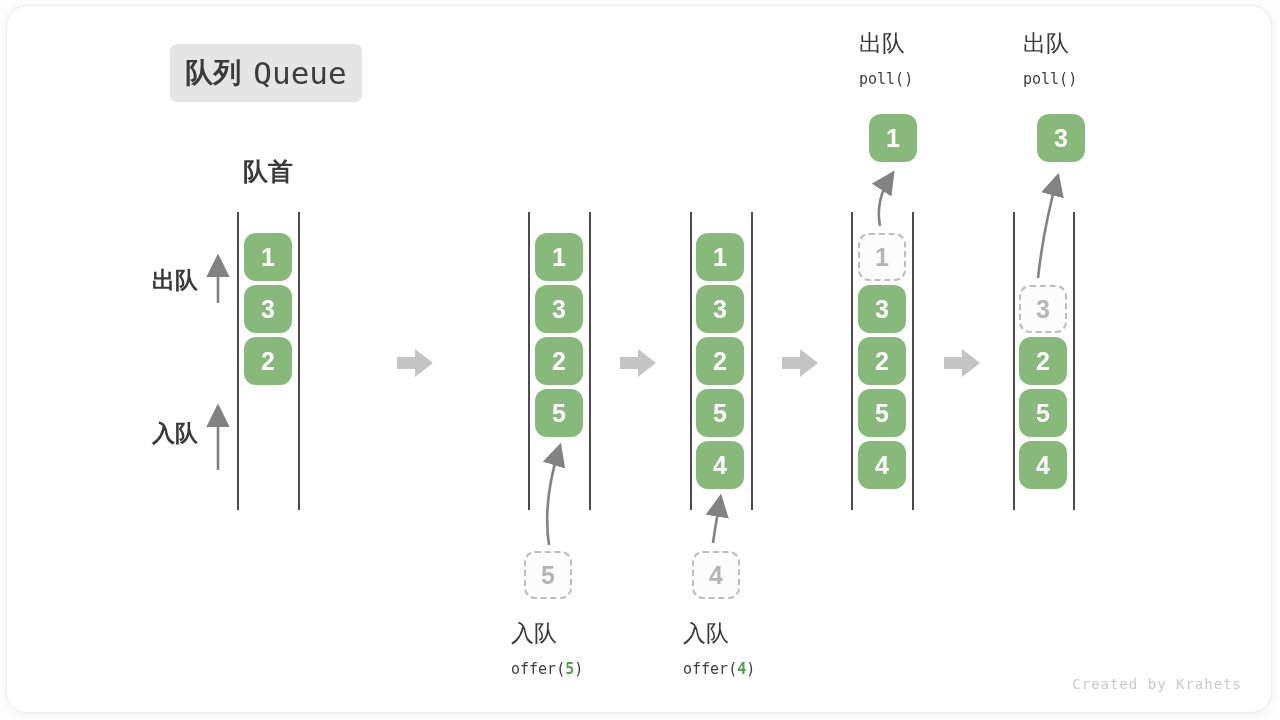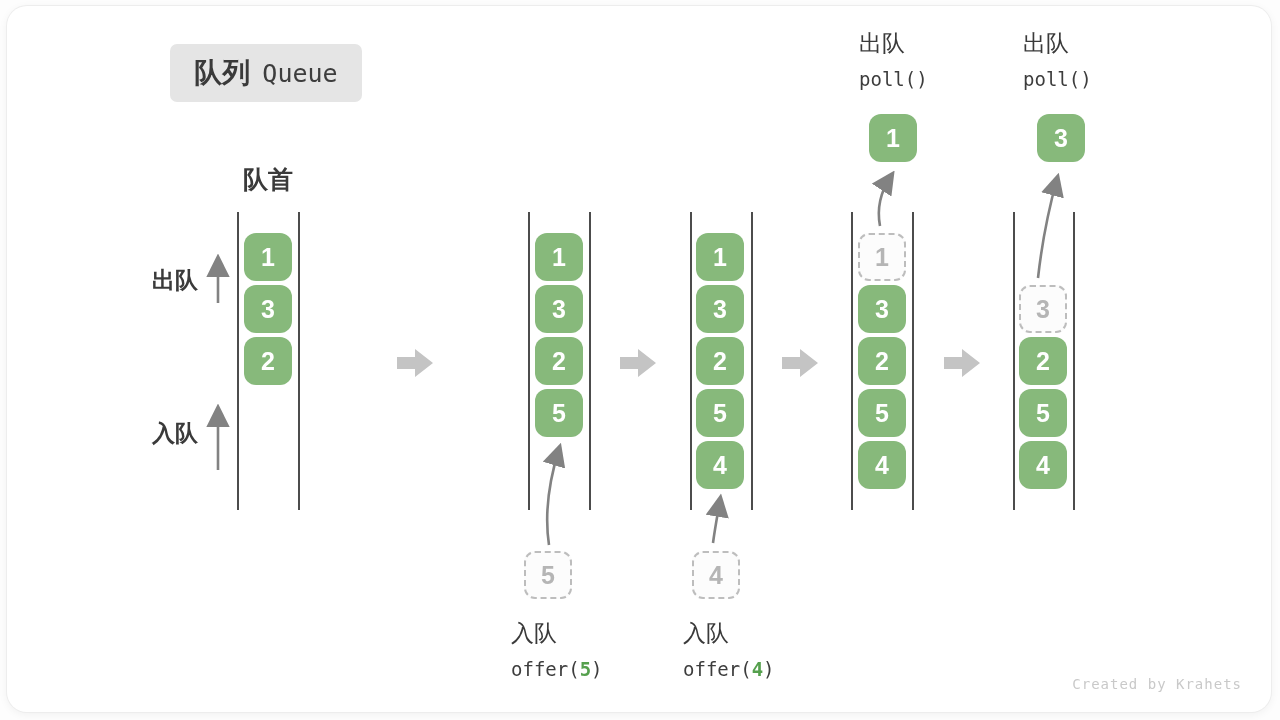--- a/index.html
+++ b/index.html
@@ -23,21 +23,21 @@
     position:absolute;left:7px;top:6px;width:1264px;height:706px;
     background:#ffffff;border-radius:20px;
     box-shadow:0 0 0 1px #ededed, 0 2px 10px rgba(0,0,0,0.06);
   }
   .title-badge{
     position:absolute;left:170px;top:44px;width:192px;height:58px;
     background:var(--badge-bg);border-radius:7px;
     display:flex;align-items:center;justify-content:center;gap:12px;
   }
   .title-zh{font-size:28px;font-weight:bold;color:var(--label-dark);}
-  .title-en{font-family:"DejaVu Sans Mono","Liberation Mono",monospace;font-size:25px;color:#3d3d3d;}
+  .title-en{font-family:"DejaVu Sans Mono","Liberation Mono",monospace;font-size:31px;color:#3d3d3d;}
   .cjk-label{
     position:absolute;font-size:25px;font-weight:bold;color:var(--label-dark);
     width:120px;text-align:center;
   }
   .side-label{
     position:absolute;font-size:23px;font-weight:bold;color:var(--label-dark);
   }
   .wall{
     position:absolute;top:212px;width:2px;height:298px;background:var(--wall-gray);
   }
@@ -53,41 +53,41 @@
     color:#b5b5b5;border-radius:11px;
   }
   .flow-arrow{position:absolute;width:36px;height:28px;}
   .flow-arrow polygon{fill:var(--flow-arrow-gray);}
   #thin-arrows{position:absolute;left:0;top:0;width:1280px;height:720px;pointer-events:none;}
   #thin-arrows path.shaft{fill:none;stroke:var(--thin-arrow-gray);stroke-width:2.6px;}
   .op-label{position:absolute;color:var(--label-dark);}
   .op-zh{font-size:23px;line-height:30px;}
   .op-code{
     font-family:"DejaVu Sans Mono","Liberation Mono",monospace;
-    font-size:19px;line-height:30px;margin-top:6px;color:#3d3d3d;white-space:nowrap;
+    font-size:15px;line-height:30px;margin-top:6px;color:#3d3d3d;white-space:nowrap;
   }
   .op-code .arg{color:var(--code-green);font-weight:bold;}
   .watermark{
     position:absolute;right:38px;top:676px;
     font-family:"DejaVu Sans Mono","Liberation Mono",monospace;
     font-size:14px;color:var(--watermark-gray);letter-spacing:1px;
   }
 </style>
 </head>
 <body>
 
 <div id="canvas">
   <div class="card"></div>
 
   <div class="title-badge">
     <span class="title-zh">队列</span>
     <span class="title-en">Queue</span>
   </div>
 
-  <div class="cjk-label" style="left:208px;top:163px;">队首</div>
+  <div class="cjk-label" style="left:208px;top:155px;">队首</div>
 
   <div class="side-label" style="left:152px;top:265px;">出队</div>
   <div class="side-label" style="left:152px;top:418px;">入队</div>
 
   <svg id="thin-arrows">
     <defs>
       <marker id="ah" markerWidth="9" markerHeight="9" refX="6.5" refY="4.5" orient="auto">
         <path d="M0,0 L9,4.5 L0,9 z" fill="#828282"></path>
       </marker>
     </defs>

